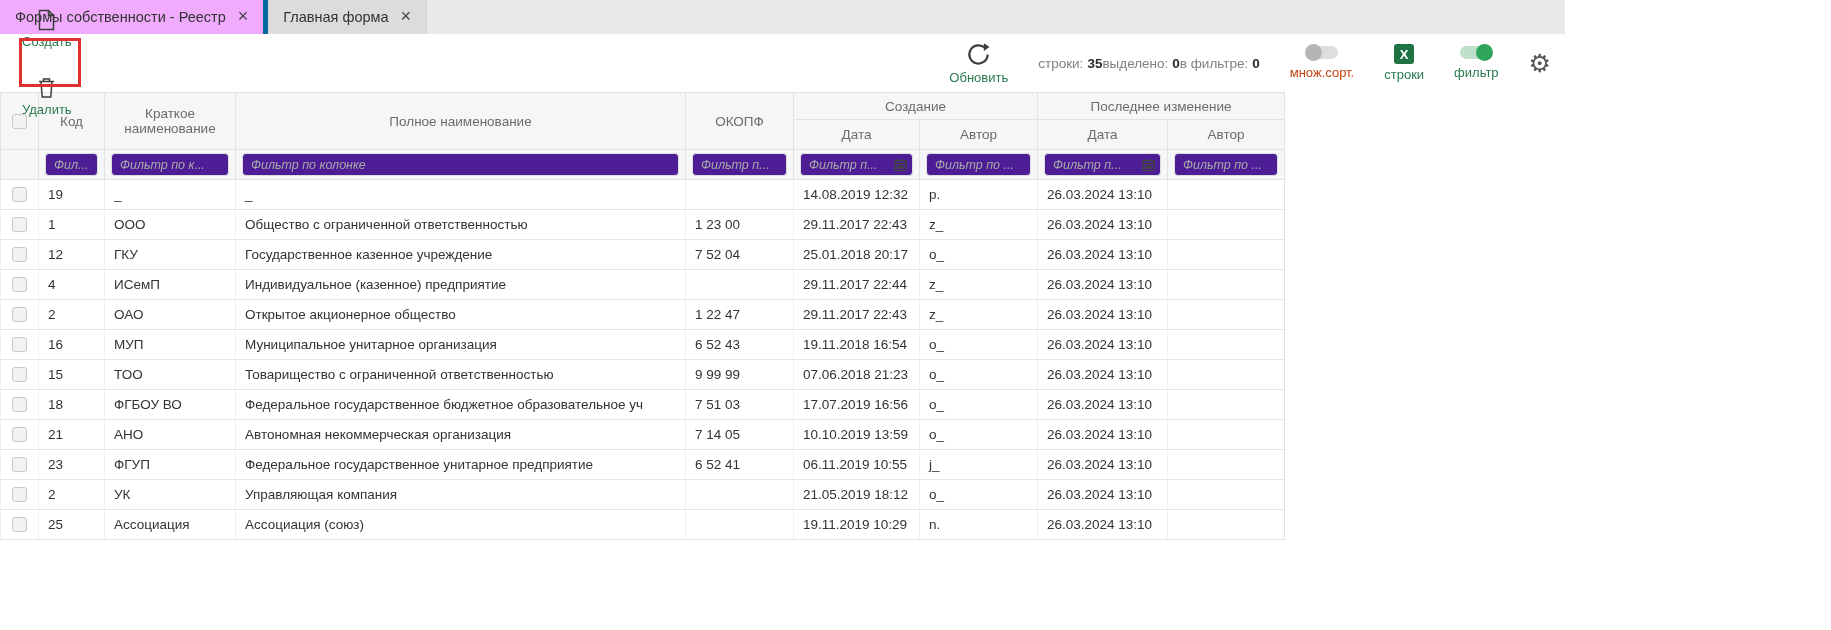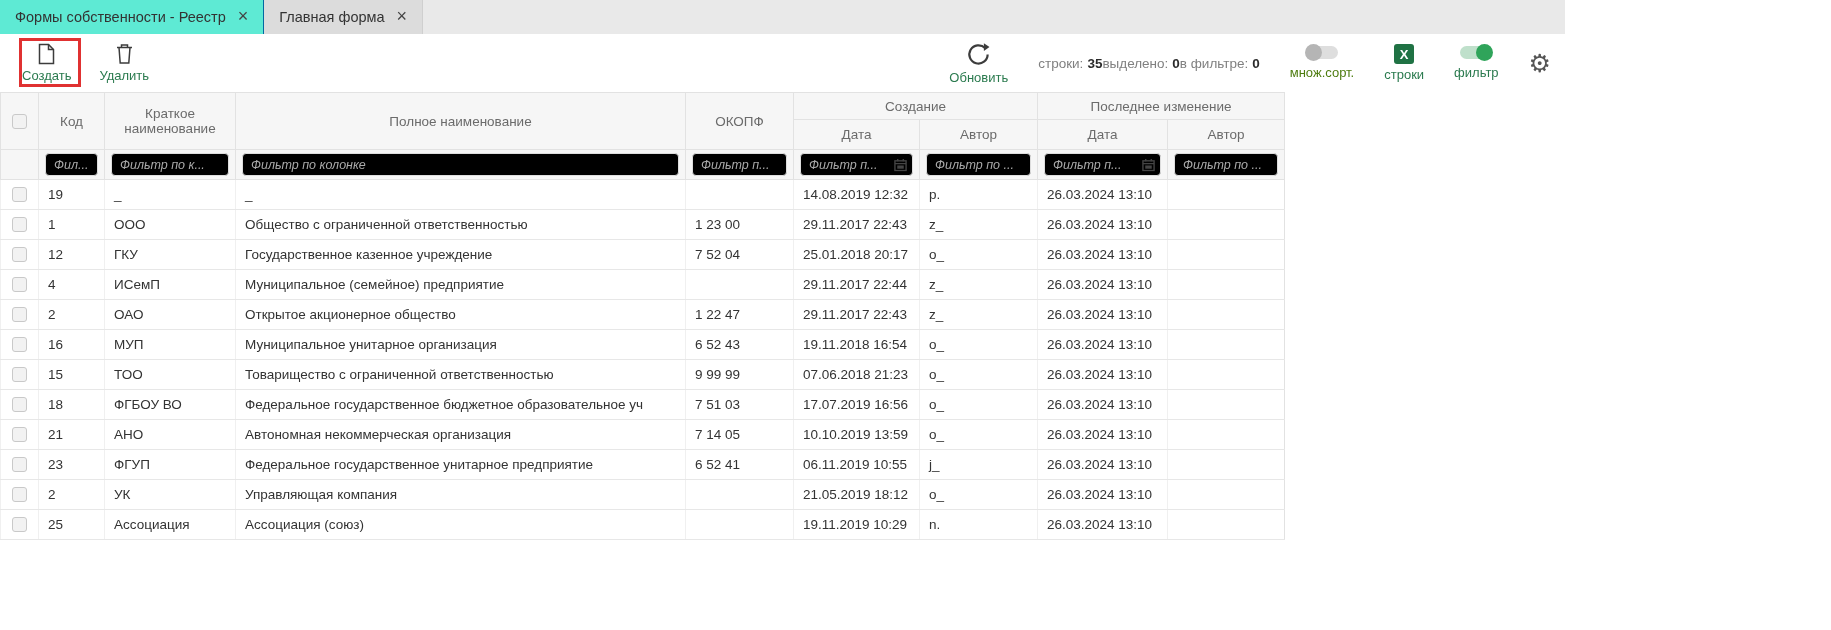--- a/index.html
+++ b/index.html
@@ -3,30 +3,30 @@
 <meta charset="utf-8">
 <style>
   * { box-sizing: border-box; }
   html, body { margin: 0; padding: 0; background: #fff; }
   body { font-family: "Liberation Sans", sans-serif; color: #333; }
   #app { width: 1565px; position: relative; }
 
   
   .tabbar { display: flex; height: 34px; background: #e9e9e9; align-items: stretch; }
   .tab { display: flex; align-items: center; gap: 12px; padding: 0 15px; font-size: 14.5px; color: #333; cursor: pointer; }
-  .tab--active { background: #5eead4; }
-  .tab--inactive { background: #dcdcdc; border-left: 1px solid #0369a1; border-right: 1px solid #cfcfcf; }
+  .tab--active { background: #f0abfc; }
+  .tab--inactive { background: #dcdcdc; border-left: 5px solid #0369a1; border-right: 1px solid #cfcfcf; }
   .tab-close { font-size: 18px; color: #444; line-height: 1; margin-top: -2px; }
 
   
   .toolbar { position: relative; height: 58px; display: flex; align-items: center; padding: 0 14px 0 22px; background: #fff; }
-  .left-group { display: flex; gap: 28px; }
+  .left-group { display: flex; gap: 28px; flex-direction: column; }
   .tool-btn { display: flex; flex-direction: column; align-items: center; justify-content: center; gap: 3px; cursor: pointer; }
   .tool-label { font-size: 13px; color: #2a7a4e; white-space: nowrap; }
-  .tool-label--gray { color: #4d7c0f; }
+  .tool-label--gray { color: #c2410c; }
   .right-group { margin-left: auto; display: flex; align-items: center; gap: 30px; }
   .stats { display: flex; font-size: 13.5px; color: #808080; align-items: center; }
   .stat b { color: #2b2b2b; margin-left: 4px; font-weight: bold; }
   .toggle-btn { display: flex; flex-direction: column; align-items: center; gap: 6px; cursor: pointer; }
   .track { width: 32px; height: 13px; border-radius: 7px; position: relative; display: inline-block; }
   .track--off { background: #dedede; }
   .track--on  { background: #bfe0cb; }
   .knob { width: 17px; height: 17px; border-radius: 50%; position: absolute; top: -2px; }
   .track--off .knob { left: -1px; background: #b5b5b5; }
   .track--on  .knob { right: -1px; background: #2fa45a; }
@@ -34,21 +34,21 @@
   .gear { font-size: 25px; color: #555; line-height: 1; cursor: pointer; user-select: none; }
   .annotation { position: absolute; left: 19px; top: 4px; width: 62px; height: 49px; border: 3px solid #e03131; pointer-events: none; }
 
   
   .grid { border-collapse: collapse; table-layout: fixed; width: 1284px; }
   .grid thead th { background: #f6f6f6; border: 1px solid #e2e2e2; font-weight: normal; color: #6b6b6b; font-size: 13.5px; text-align: center; padding: 2px 4px; cursor: pointer; }
   .row-group th { height: 27px; color: #7a7a7a; }
   .row-names th { height: 30px; }
   .row-filter td { background: #f6f6f6; border: 1px solid #e2e2e2; padding: 3px 6px; height: 30px; }
   .filter-wrap { position: relative; }
-  .filter-input { width: 100%; height: 23px; border: 1px solid #ddd; border-radius: 4px; background: #000000; font-family: inherit; font-style: italic; font-size: 12.5px; color: #888; padding: 0 8px; outline: none; }
+  .filter-input { width: 100%; height: 23px; border: 1px solid #ddd; border-radius: 4px; background: #4c1d95; font-family: inherit; font-style: italic; font-size: 12.5px; color: #888; padding: 0 8px; outline: none; }
   .filter-input::placeholder { color: #aaa; font-style: italic; opacity: 1; }
   .filter-input--date { padding-right: 24px; }
   .cal-icon { position: absolute; right: 6px; top: 50%; transform: translateY(-50%); cursor: pointer; }
   .grid tbody td { height: 30px; border-bottom: 1px solid #e7e7e7; border-right: 1px solid #f0f0f0; padding: 0 9px; font-size: 13.5px; color: #333; white-space: nowrap; overflow: hidden; background: #fff; }
   .grid tbody td.cell-check { border-left: 1px solid #f0f0f0; text-align: center; padding: 0; }
   .grid tbody td:last-child { border-right: 1px solid #e2e2e2; }
   .cell-date { }
   .checkbox { display: inline-block; width: 15px; height: 15px; border: 1px solid #c9c9c9; border-radius: 3px; background: #f2f2f2; vertical-align: middle; cursor: pointer; }
   .th-check { cursor: default; }
 </style>
@@ -225,21 +225,21 @@
     <td class="cell-date">25.01.2018 20:17</td>
     <td>o_</td>
     <td class="cell-date">26.03.2024 13:10</td>
     <td></td>
   </tr>
 
   <tr class="data-row">
     <td class="cell-check"><span class="checkbox"></span></td>
     <td>4</td>
     <td>ИСемП</td>
-    <td>Муниципальное (семейное) предприятие</td>
+    <td>Индивидуальное (казенное) предприятие</td>
     <td></td>
     <td class="cell-date">29.11.2017 22:44</td>
     <td>z_</td>
     <td class="cell-date">26.03.2024 13:10</td>
     <td></td>
   </tr>
 
   <tr class="data-row">
     <td class="cell-check"><span class="checkbox"></span></td>
     <td>2</td>

